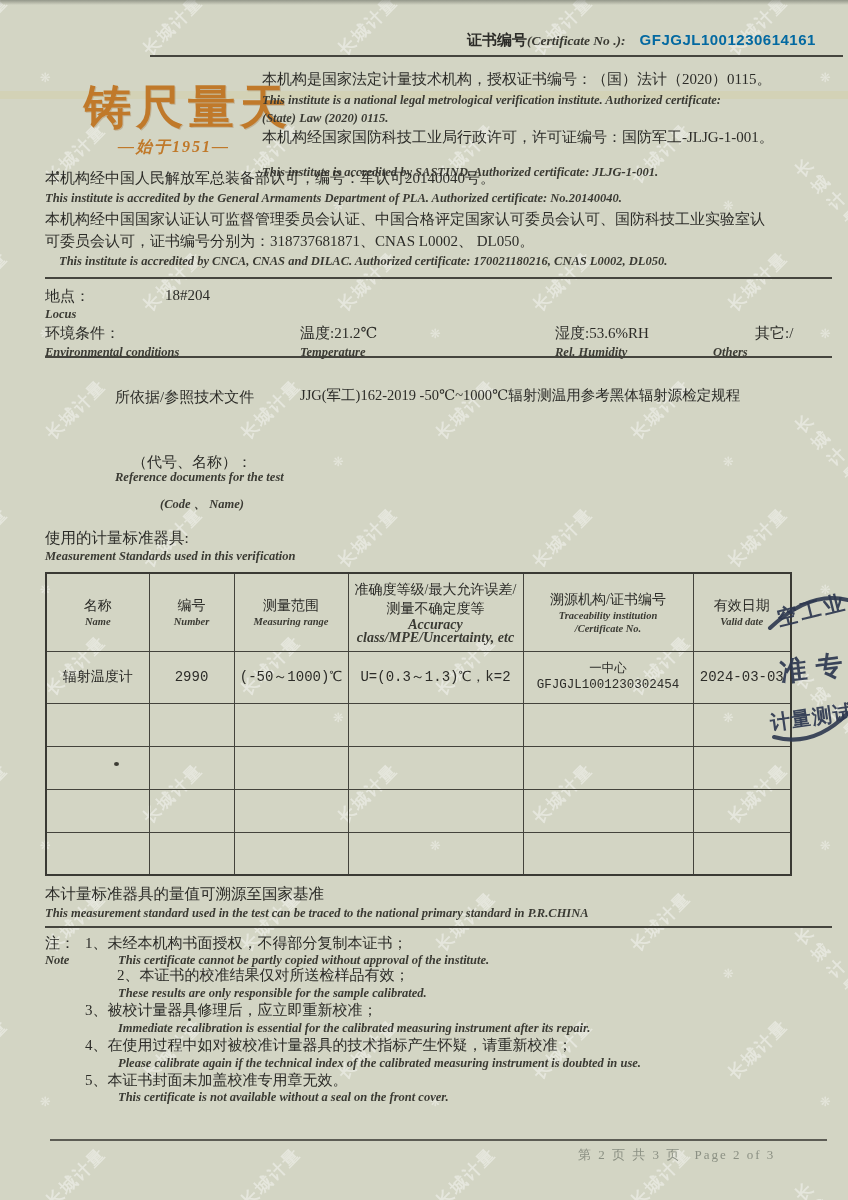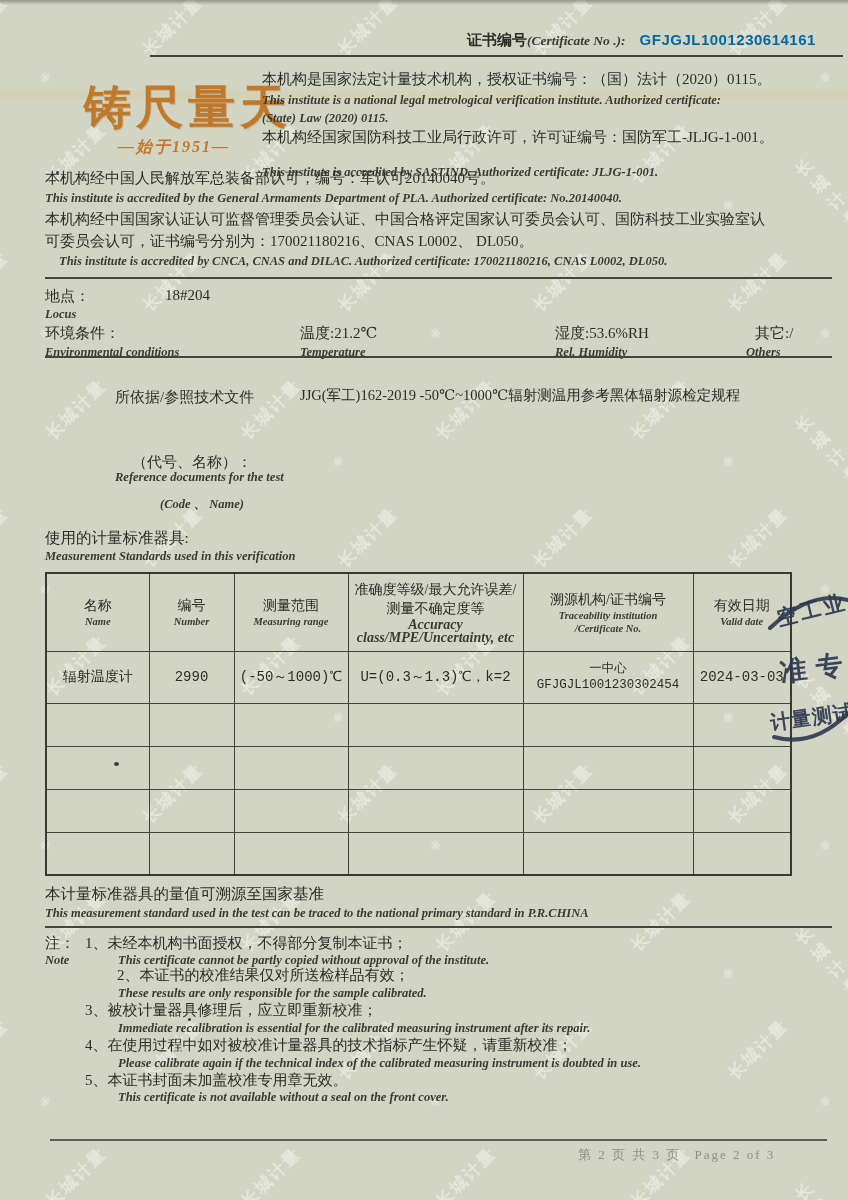--- a/index.html
+++ b/index.html
@@ -140,37 +140,37 @@
 
   <div class="abs zh" style="left:262px;top:70px;">本机构是国家法定计量技术机构，授权证书编号：（国）法计（2020）0115。</div>
   <div class="abs en" style="left:262px;top:93px;">This institute is a national legal metrological verification institute.  Authorized certificate:</div>
   <div class="abs en" style="left:262px;top:111px;">(State) Law (2020) 0115.</div>
   <div class="abs zh" style="left:262px;top:128px;">本机构经国家国防科技工业局行政许可，许可证编号：国防军工-JLJG-1-001。</div>
   <div class="abs en" style="left:262px;top:165px;">This institute is accredited by SASTIND. Authorized certificate: JLJG-1-001.</div>
 
   <div class="abs zh" style="left:45px;top:169px;">本机构经中国人民解放军总装备部认可，编号：军认可20140040号。</div>
   <div class="abs en" style="left:45px;top:191px;">This institute is accredited by the General Armaments Department of PLA. Authorized certificate: No.20140040.</div>
   <div class="abs zh" style="left:45px;top:210px;">本机构经中国国家认证认可监督管理委员会认证、中国合格评定国家认可委员会认可、国防科技工业实验室认</div>
-  <div class="abs zh" style="left:45px;top:232px;">可委员会认可，证书编号分别为：170021180216、CNAS L0002、 DL050。</div>
+  <div class="abs zh" style="left:45px;top:232px;">可委员会认可，证书编号分别为：318737681871、CNAS L0002、 DL050。</div>
   <div class="abs en" style="left:45px;top:254px;margin-left:14px;">This institute is accredited by CNCA, CNAS and DILAC. Authorized certificate: 170021180216, CNAS L0002, DL050.</div>
 
   <div class="hline" style="left:45px;top:277px;width:787px;"></div>
 
   <div class="abs zh" style="left:45px;top:287px;">地点：</div>
   <div class="abs zh" style="left:165px;top:287px;">18#204</div>
   <div class="abs en" style="left:45px;top:307px;">Locus</div>
 
   <div class="abs zh" style="left:45px;top:324px;">环境条件：</div>
   <div class="abs zh" style="left:300px;top:324px;">温度:21.2℃</div>
   <div class="abs zh" style="left:555px;top:324px;">湿度:53.6%RH</div>
   <div class="abs zh" style="left:755px;top:324px;">其它:/</div>
   <div class="abs en" style="left:45px;top:345px;">Environmental conditions</div>
   <div class="abs en" style="left:300px;top:345px;">Temperature</div>
   <div class="abs en" style="left:555px;top:345px;">Rel. Humidity</div>
-  <div class="abs en" style="left:746px;top:345px;">Others</div>
+  <div class="abs en" style="left:713px;top:345px;">Others</div>
 
   <div class="hline" style="left:45px;top:356px;width:787px;"></div>
 
   <div class="abs zh" style="left:115px;top:388px;">所依据/参照技术文件</div>
   <div class="abs zh" style="left:132px;top:410px;margin-top:43px;">（代号、名称）：</div>
   <div class="abs zh" style="left:300px;top:386px;font-size:14.5px;">JJG(军工)162-2019  -50℃~1000℃辐射测温用参考黑体辐射源检定规程</div>
   <div class="abs en" style="left:115px;top:470px;">Reference documents for the test</div>
   <div class="abs en" style="left:160px;top:489px;margin-top:7px;">(Code 、 Name)</div>
 
   <div class="abs zh" style="left:45px;top:528px;font-size:15.5px;">使用的计量标准器具:</div>

